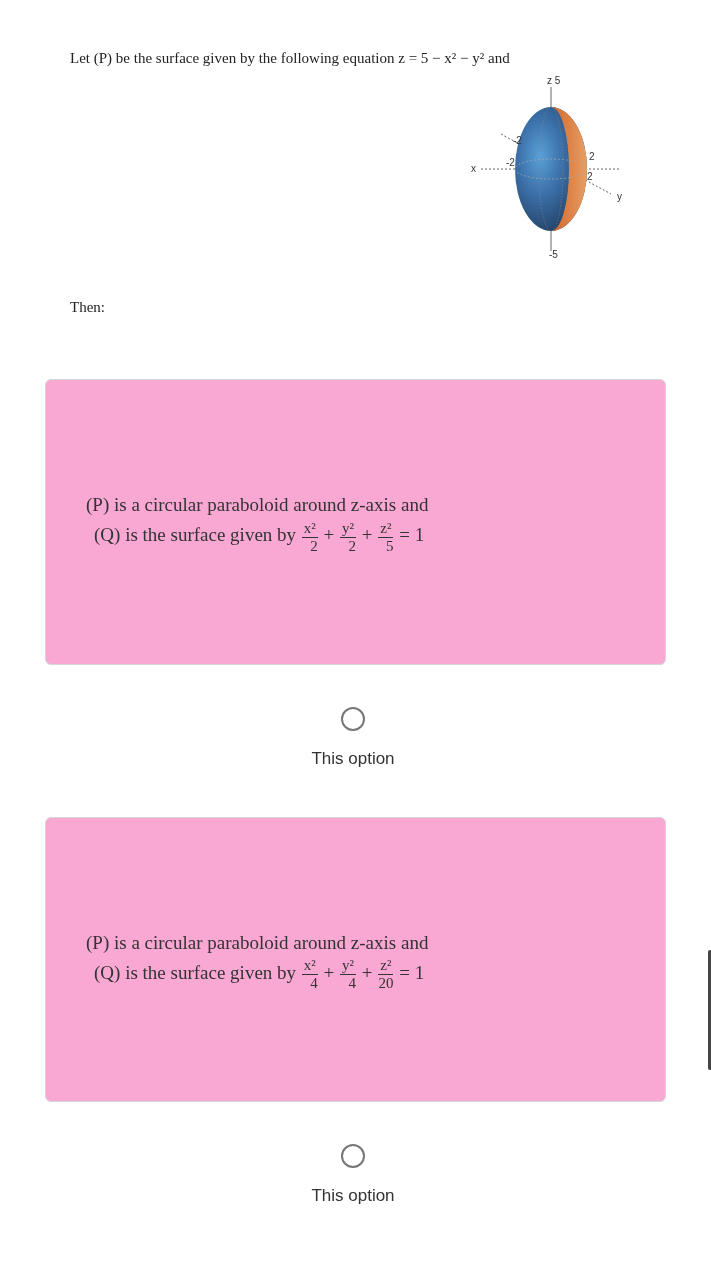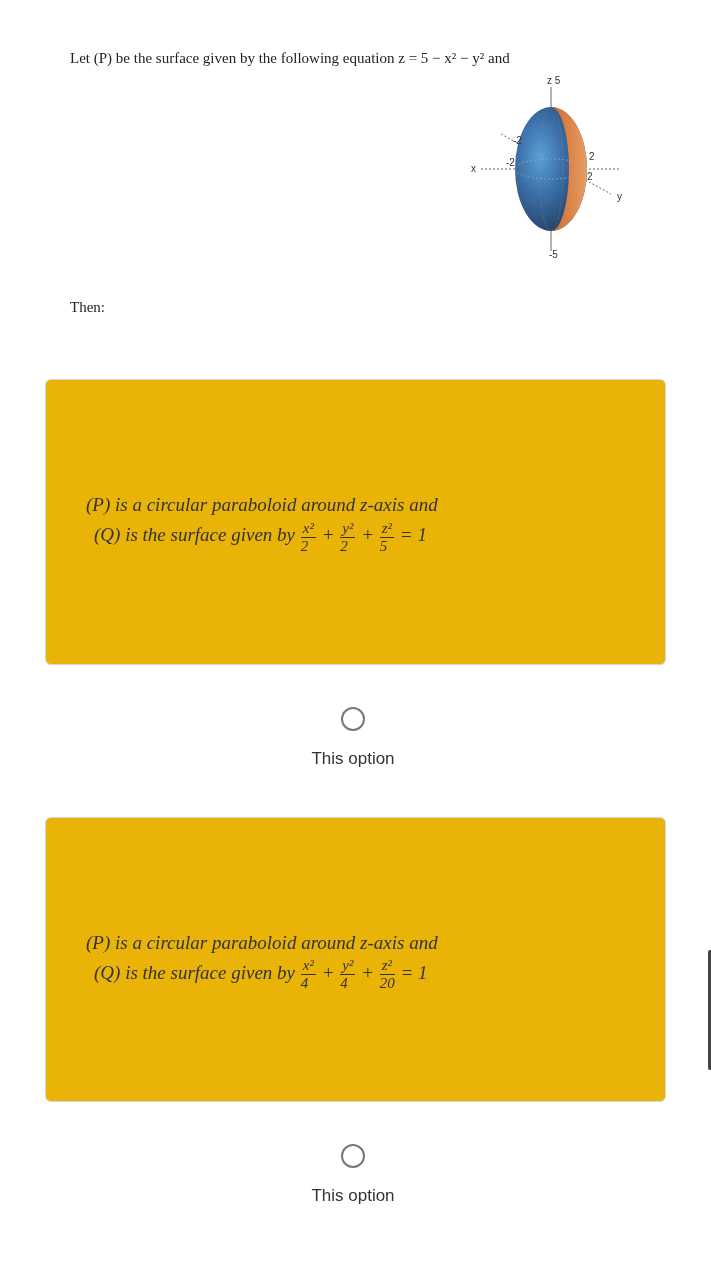--- a/index.html
+++ b/index.html
@@ -38,41 +38,40 @@
       font-family: Arial, sans-serif;
     }
     .then-label {
       font-size: 15px;
       color: #222;
       margin-bottom: 63px;
     }
     .option-card {
       border: 1px solid #d6d6d6;
       border-radius: 6px;
-      background: #eab308;
+      background: #f9a8d4;
       margin-left: -25px;
       margin-right: -25px;
       margin-bottom: 24px;
       overflow: hidden;
-      font-style: italic;
     }
     .option-content {
       padding: 110px 40px 110px 40px;
       font-family: Georgia, 'Times New Roman', serif;
       font-size: 19px;
       color: #333;
       line-height: 1.6;
     }
     .option-content p {
       margin: 0;
     }
     .frac {
       display: inline-block;
       vertical-align: middle;
-      text-align: left;
+      text-align: right;
       font-size: 15px;
       line-height: 1;
       margin: 0 1px;
     }
     .frac .num {
       display: block;
       border-bottom: 1px solid #333;
       padding: 0 2px 1px 2px;
     }
     .frac .den {

